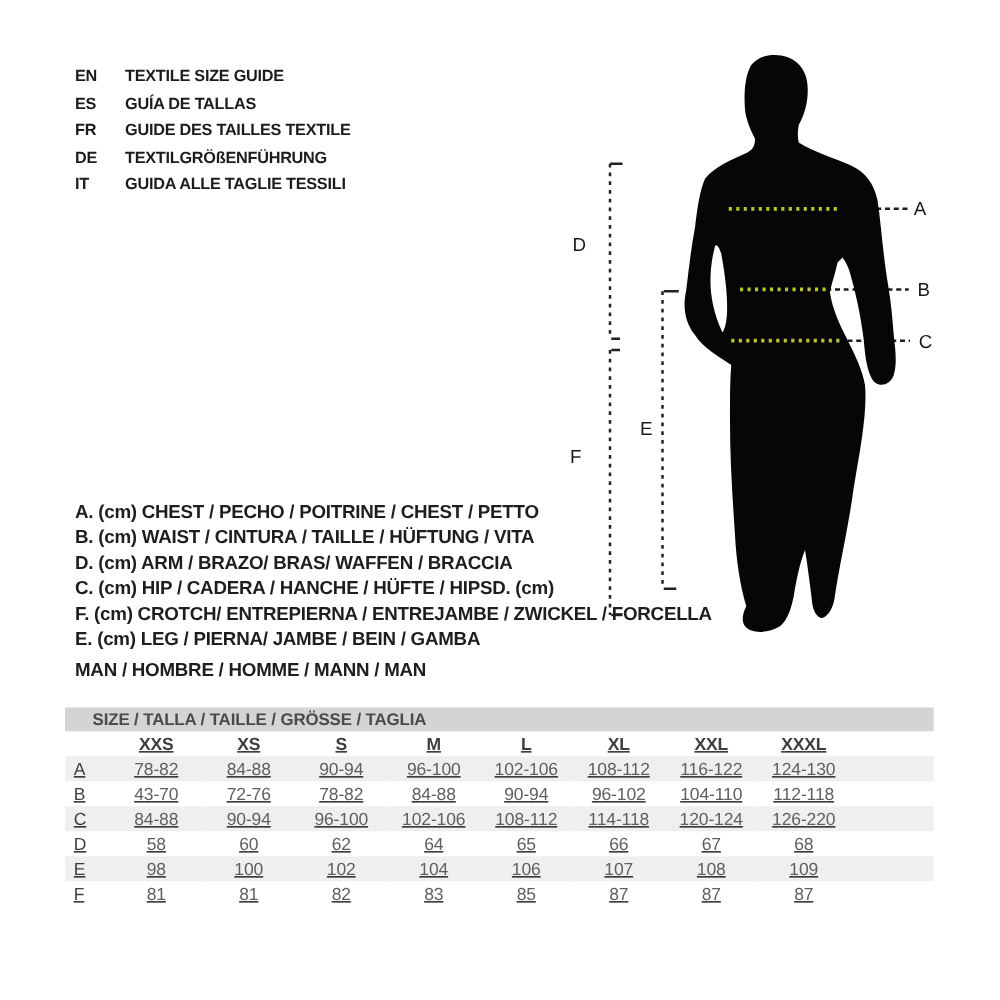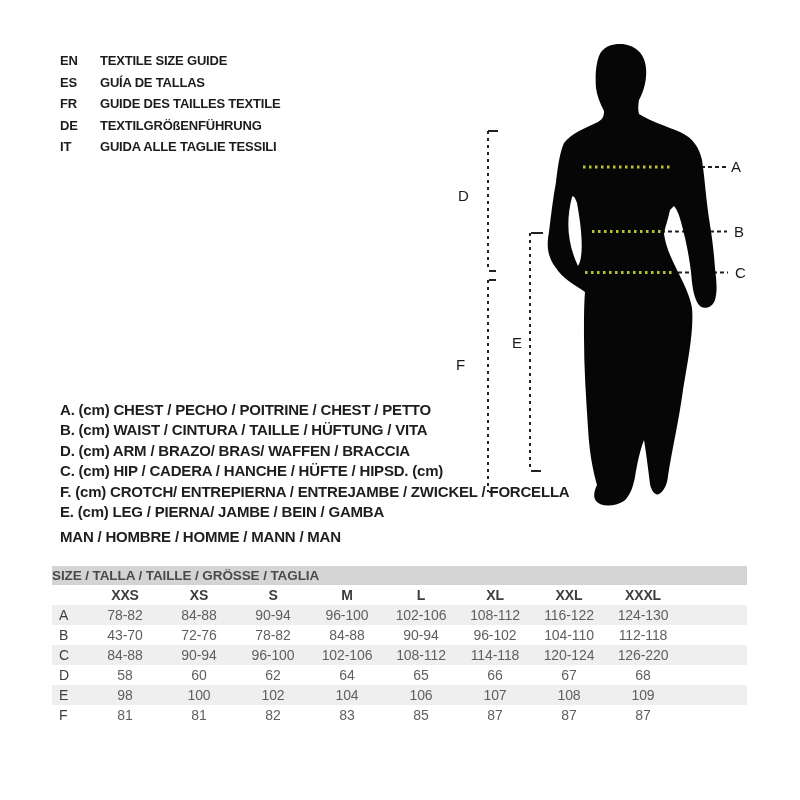--- a/index.html
+++ b/index.html
@@ -36,23 +36,23 @@
     position:absolute; left:60px; top:528px;
     font-size:15px; font-weight:600; letter-spacing:-0.2px; color:#1e1e1e;
     white-space:nowrap;
   }
 
   
   .size-table-wrap { position:absolute; left:52px; top:566px; width:695px; }
   .table-title-band {
     height:19px; background:#d4d4d4; color:#4a4a4a;
     font-size:13.5px; font-weight:600; letter-spacing:-0.1px;
-    line-height:19px; padding-left:0; white-space:nowrap;
-  }
-  table.sizes { border-collapse:collapse; width:695px; table-layout:fixed; }
+    line-height:19px; padding-left:22px; white-space:nowrap;
+  }
+  table.sizes { border-collapse:collapse; width:695px; table-layout:fixed;text-decoration:underline; }
   table.sizes td, table.sizes th {
     height:20px; padding:0; font-size:14px; font-weight:400;
     text-align:center; vertical-align:middle; letter-spacing:-0.1px;
   }
   table.sizes th { color:#3e3e3e; font-weight:600; }
   table.sizes td.row-label { text-align:left; padding-left:7px; color:#3e3e3e; }
   table.sizes td.val { color:#5f5f5f; }
   tr.band { background:#efefef; }
   col.c-label { width:36px; }
   col.c-size  { width:74px; }

